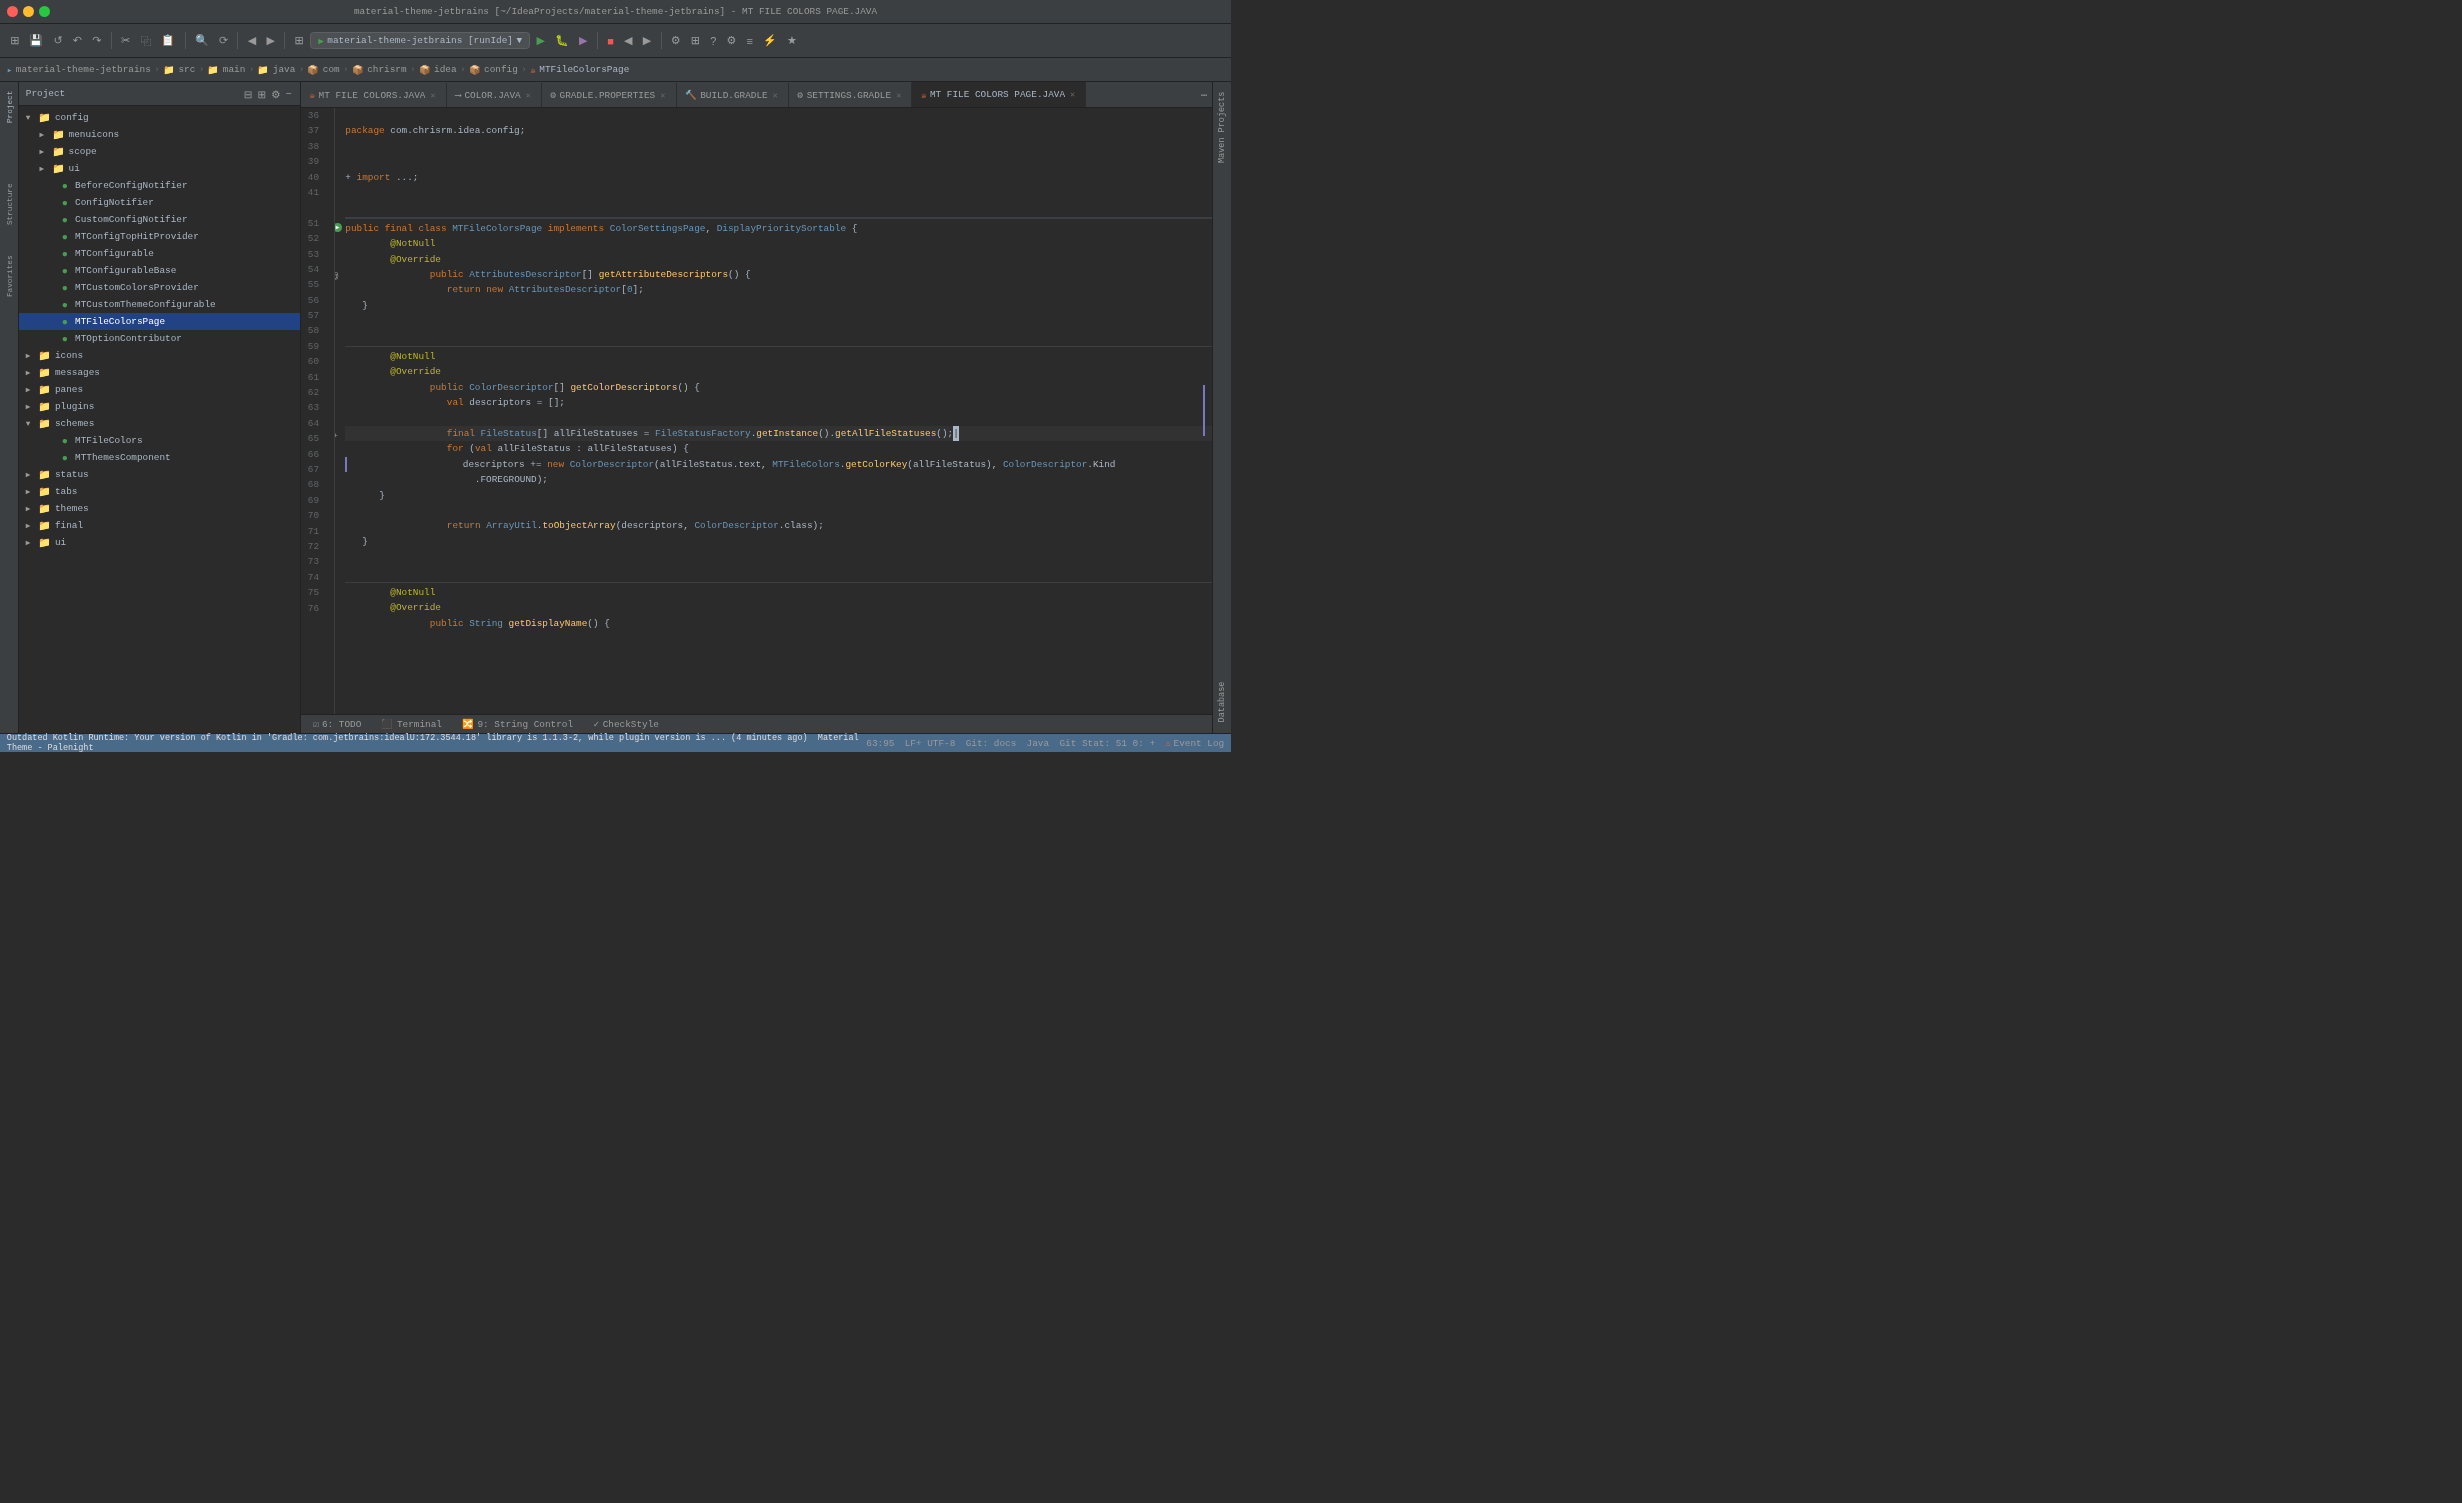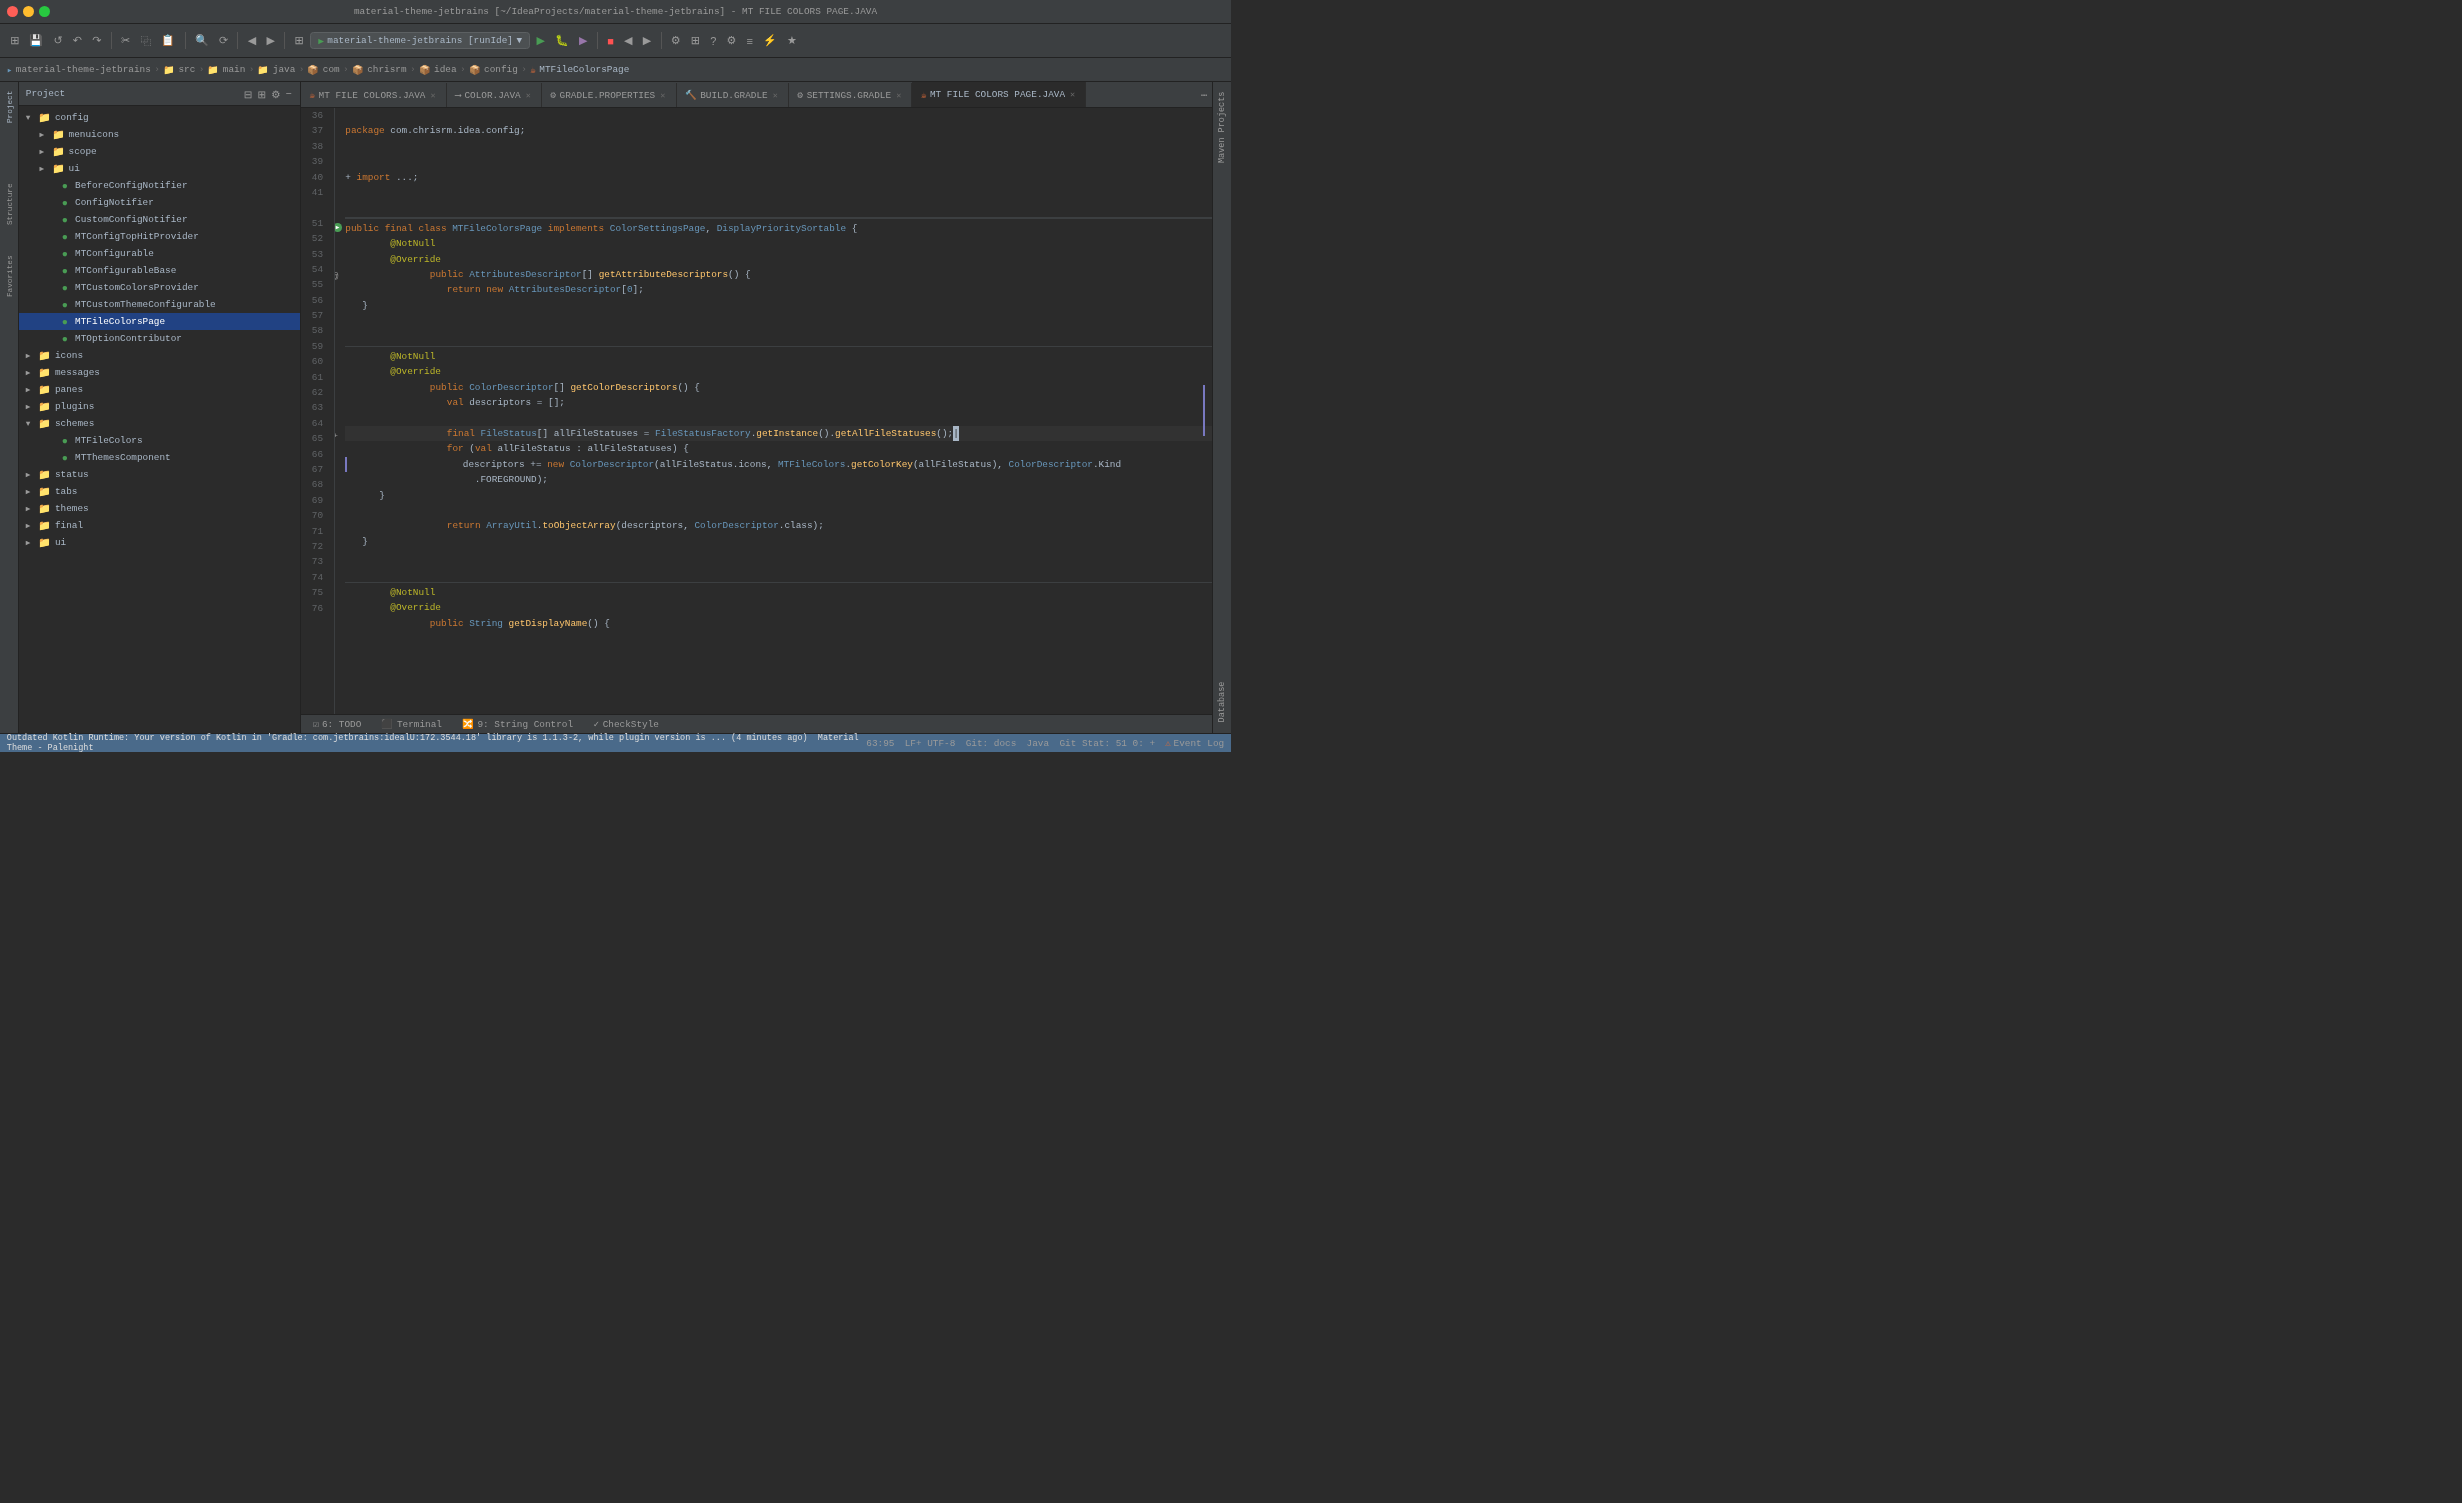--- a/index.html
+++ b/index.html
@@ -282,21 +282,21 @@
       background: #2b2b2b;
       overflow: hidden;
       display: flex;
       position: relative;
     }
     .line-numbers {
       background: #2b2b2b;
       color: #606366;
       font-size: 9.4px;
       padding: 0 6.8px;
-      text-align: center;
+      text-align: left;
       user-select: none;
       line-height: 15.4px;
       padding-top: 0;
       flex-shrink: 0;
       min-width: 34px;
       border-right: 0.9px solid #3c3f41;
     }
     .code-content {
       flex: 1;
       overflow: auto;
@@ -845,21 +845,21 @@
         </div>
 
         <div class="code-line">
           <span style="padding-left:34px">
             <span class="kw">for </span><span class="plain">(</span><span class="kw">val </span><span class="plain">allFileStatus : allFileStatuses) {</span>
           </span>
         </div>
 
         <div class="code-line diff-change">
           <span style="padding-left:48px">
-            <span class="plain">descriptors += </span><span class="kw">new </span><span class="cls">ColorDescriptor</span><span class="plain">(allFileStatus.icons, </span><span class="cls">MTFileColors</span><span class="plain">.</span><span class="fn">getColorKey</span><span class="plain">(allFileStatus), </span><span class="cls">ColorDescriptor</span><span class="plain">.Kind</span>
+            <span class="plain">descriptors += </span><span class="kw">new </span><span class="cls">ColorDescriptor</span><span class="plain">(allFileStatus.text, </span><span class="cls">MTFileColors</span><span class="plain">.</span><span class="fn">getColorKey</span><span class="plain">(allFileStatus), </span><span class="cls">ColorDescriptor</span><span class="plain">.Kind</span>
           </span>
         </div>
 
         <div class="code-line">
           <span style="padding-left:62px">
             <span class="plain">.FOREGROUND);</span>
           </span>
         </div>
 
         <div class="code-line">

